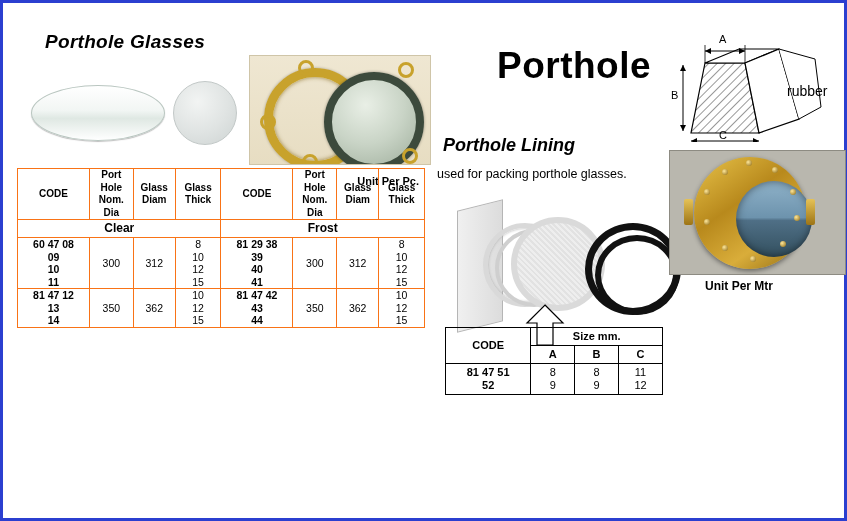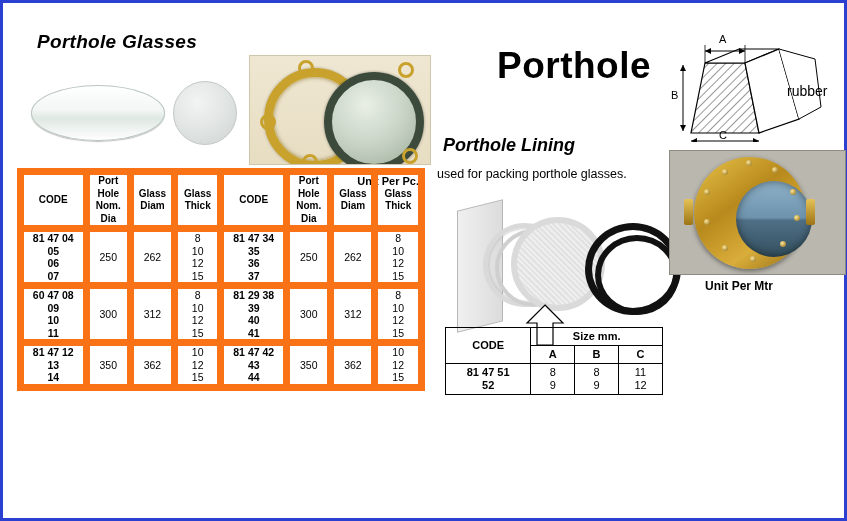--- a/index.html
+++ b/index.html
@@ -16,21 +16,21 @@
     border:3px solid #2b3fd0;
     box-sizing:border-box;
   }
   
   .left{
     position:absolute;left:14px;top:14px;width:410px;
   }
   .title-glasses{
     font-size:19px;font-weight:bold;font-style:italic;
     letter-spacing:0.3px;
-    margin:14px 0 0 20px;
+    margin:14px 0 0 28px;
   }
   .glass-imgs{
     position:absolute;left:10px;top:48px;width:210px;height:90px;
   }
   .lens-big{
     position:absolute;left:4px;top:20px;width:132px;height:54px;
     border-radius:50%;
     background:linear-gradient(180deg,#ffffff 0%,#f2f6f4 45%,#dfe8e3 60%,#ffffff 100%);
     border:1px solid #b9c6c0;
     box-shadow:0 1px 1px rgba(0,0,0,.25);
@@ -71,21 +71,21 @@
     font-size:11px;font-weight:bold;margin-top:12px;
   }
   
   table.main{
     position:absolute;left:14px;top:165px;
     border-collapse:collapse;
     font-size:10.5px;
     width:408px;
   }
   table.main th, table.main td{
-    border:7px solid #f97316;
+    border:1px solid #f97316;
     text-align:center;
     vertical-align:middle;
     padding:0;
     line-height:12.5px;
   }
   table.main th{font-weight:bold;font-size:10px;}
   .hdr-code{width:74px;}
   .hdr-ph{width:44px;}
   .hdr-gd{width:42px;}
   .hdr-gt{width:46px;}
@@ -239,44 +239,26 @@
       <th class="hdr-code">CODE</th>
       <th class="hdr-ph" style="white-space:pre-line">Port
 Hole
 Nom.
 Dia</th>
       <th class="hdr-gd" style="white-space:pre-line">Glass
 Diam</th>
       <th class="hdr-gt" style="white-space:pre-line">Glass
 Thick</th>
     </tr>
-
-
     <tr>
-      <td class="codecell">81 47 04
-05
-06
-07</td>
-      <td class="numcell">250</td>
-      <td class="numcell">262</td>
-      <td class="thickcell">8
-10
-12
-15</td>
-      <td class="codecell">81 47 34
-35
-36
-37</td>
-      <td class="numcell">250</td>
-      <td class="numcell">262</td>
-      <td class="thickcell">8
-10
-12
-15</td>
+      <td class="grade" colspan="4">Clear</td>
+      <td class="grade" colspan="4">Frost</td>
     </tr>
+
+
 
     <tr>
       <td class="codecell">60 47 08
 09
 10
 11</td>
       <td class="numcell">300</td>
       <td class="numcell">312</td>
       <td class="thickcell">8
 10

